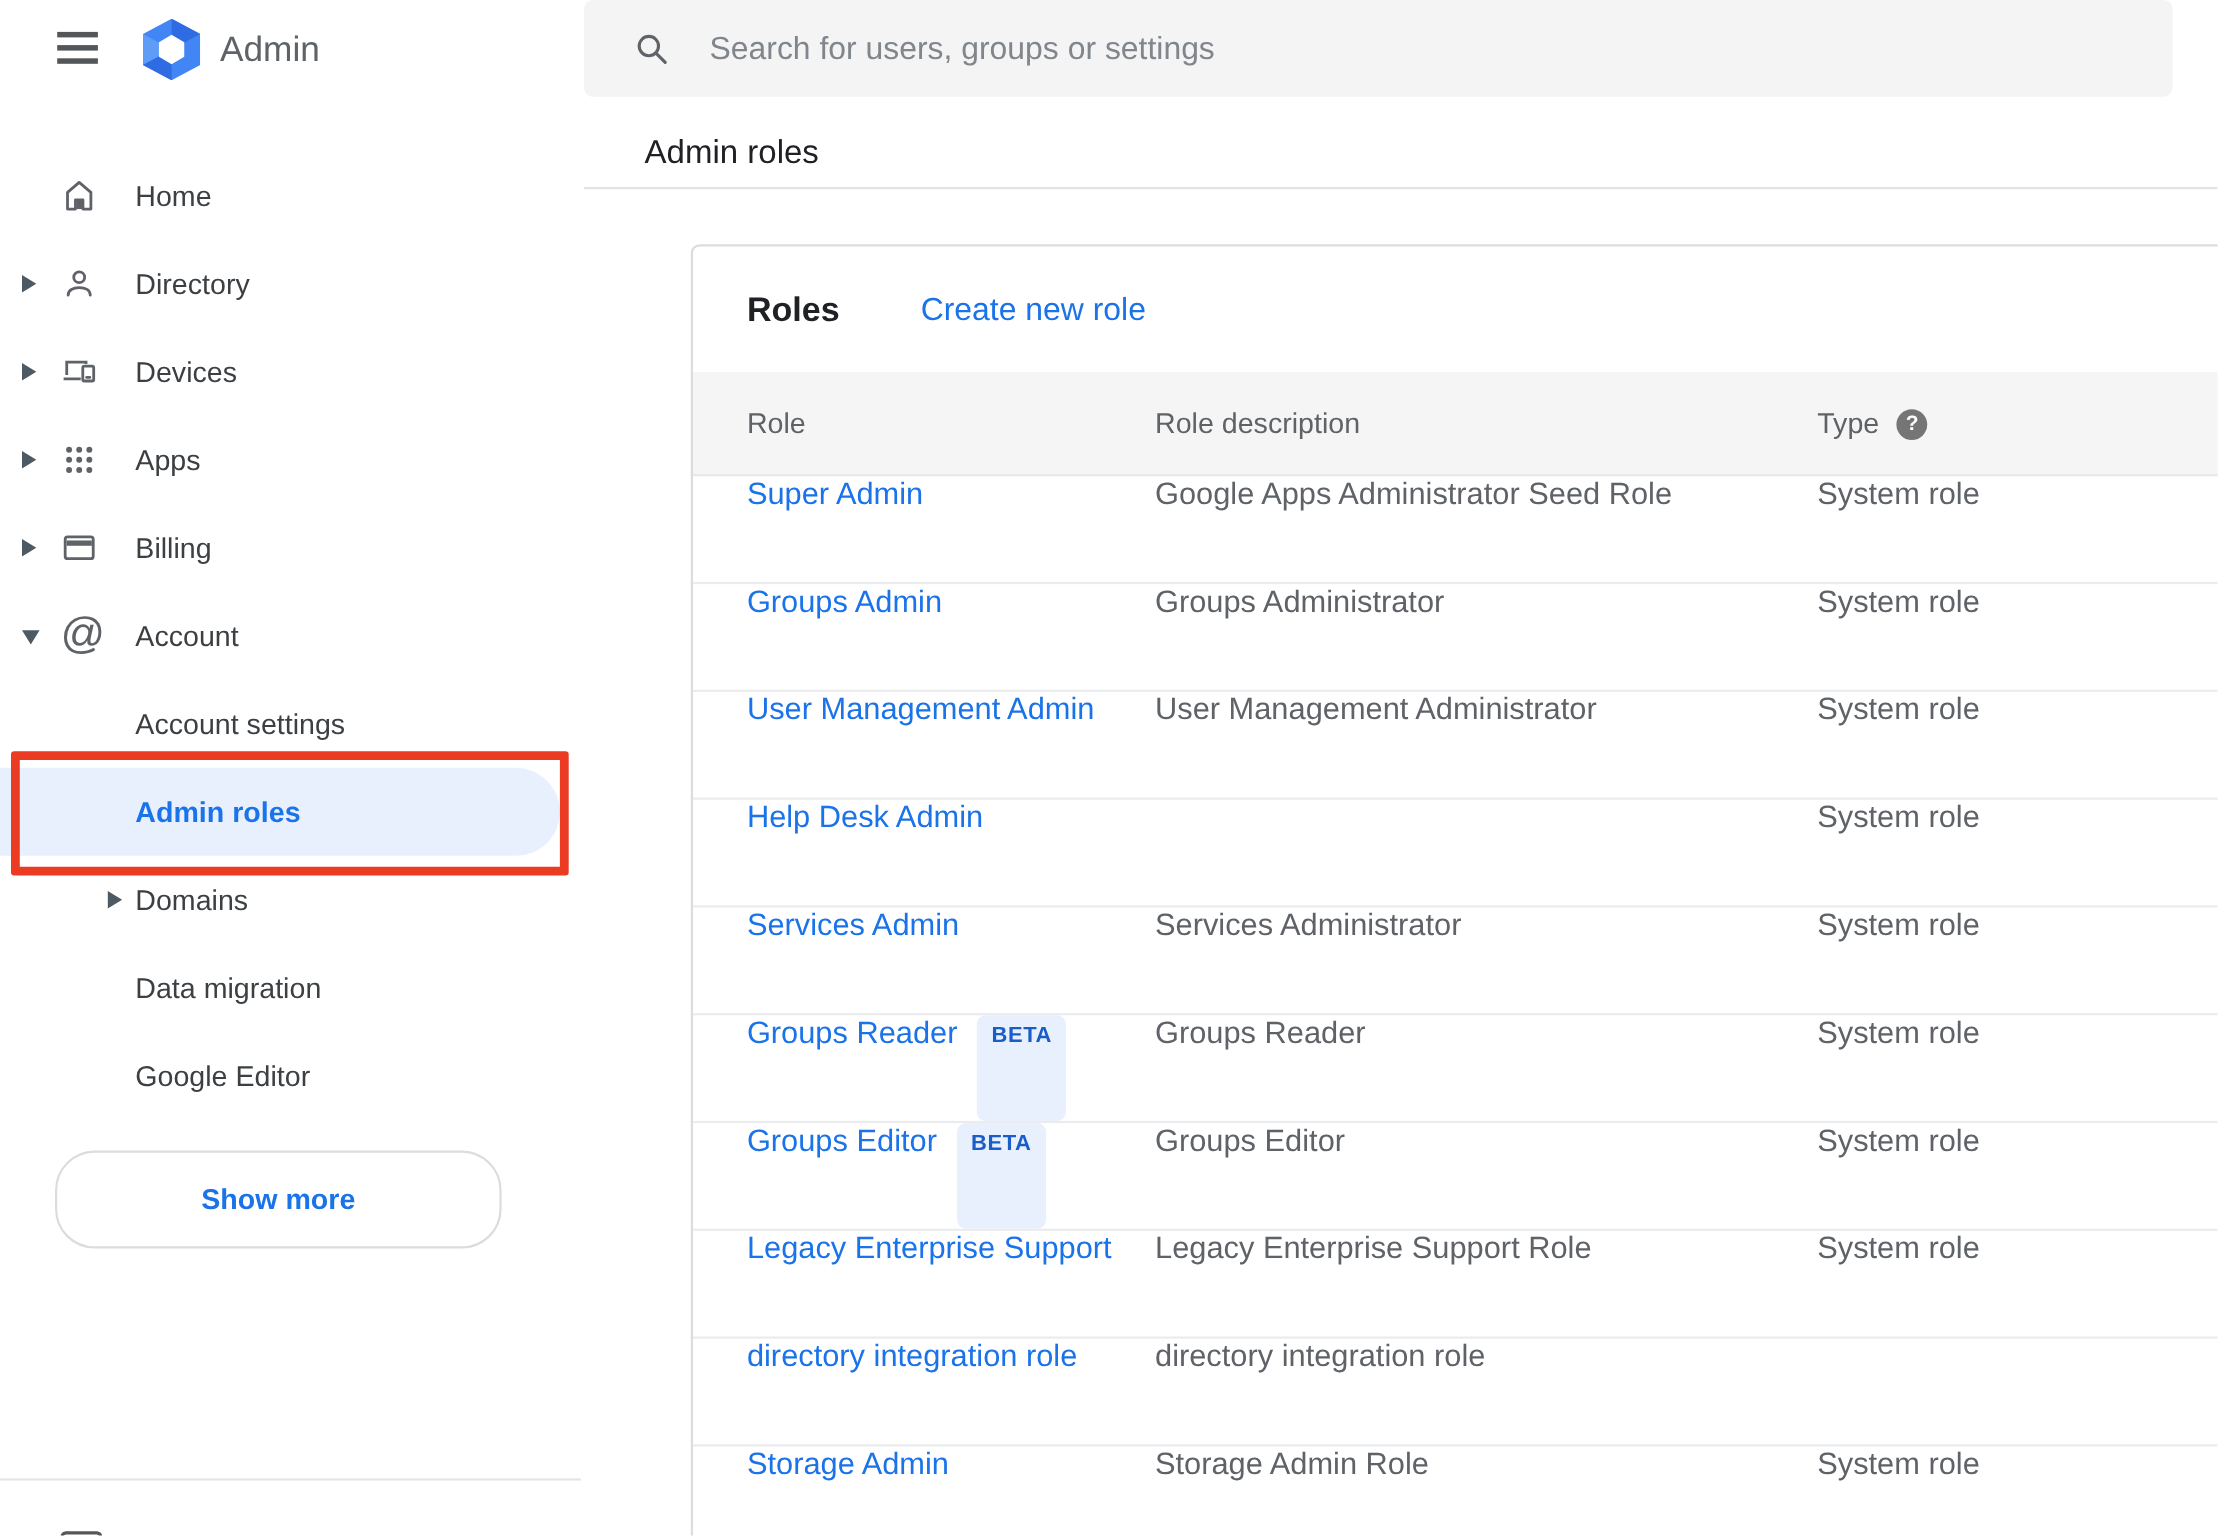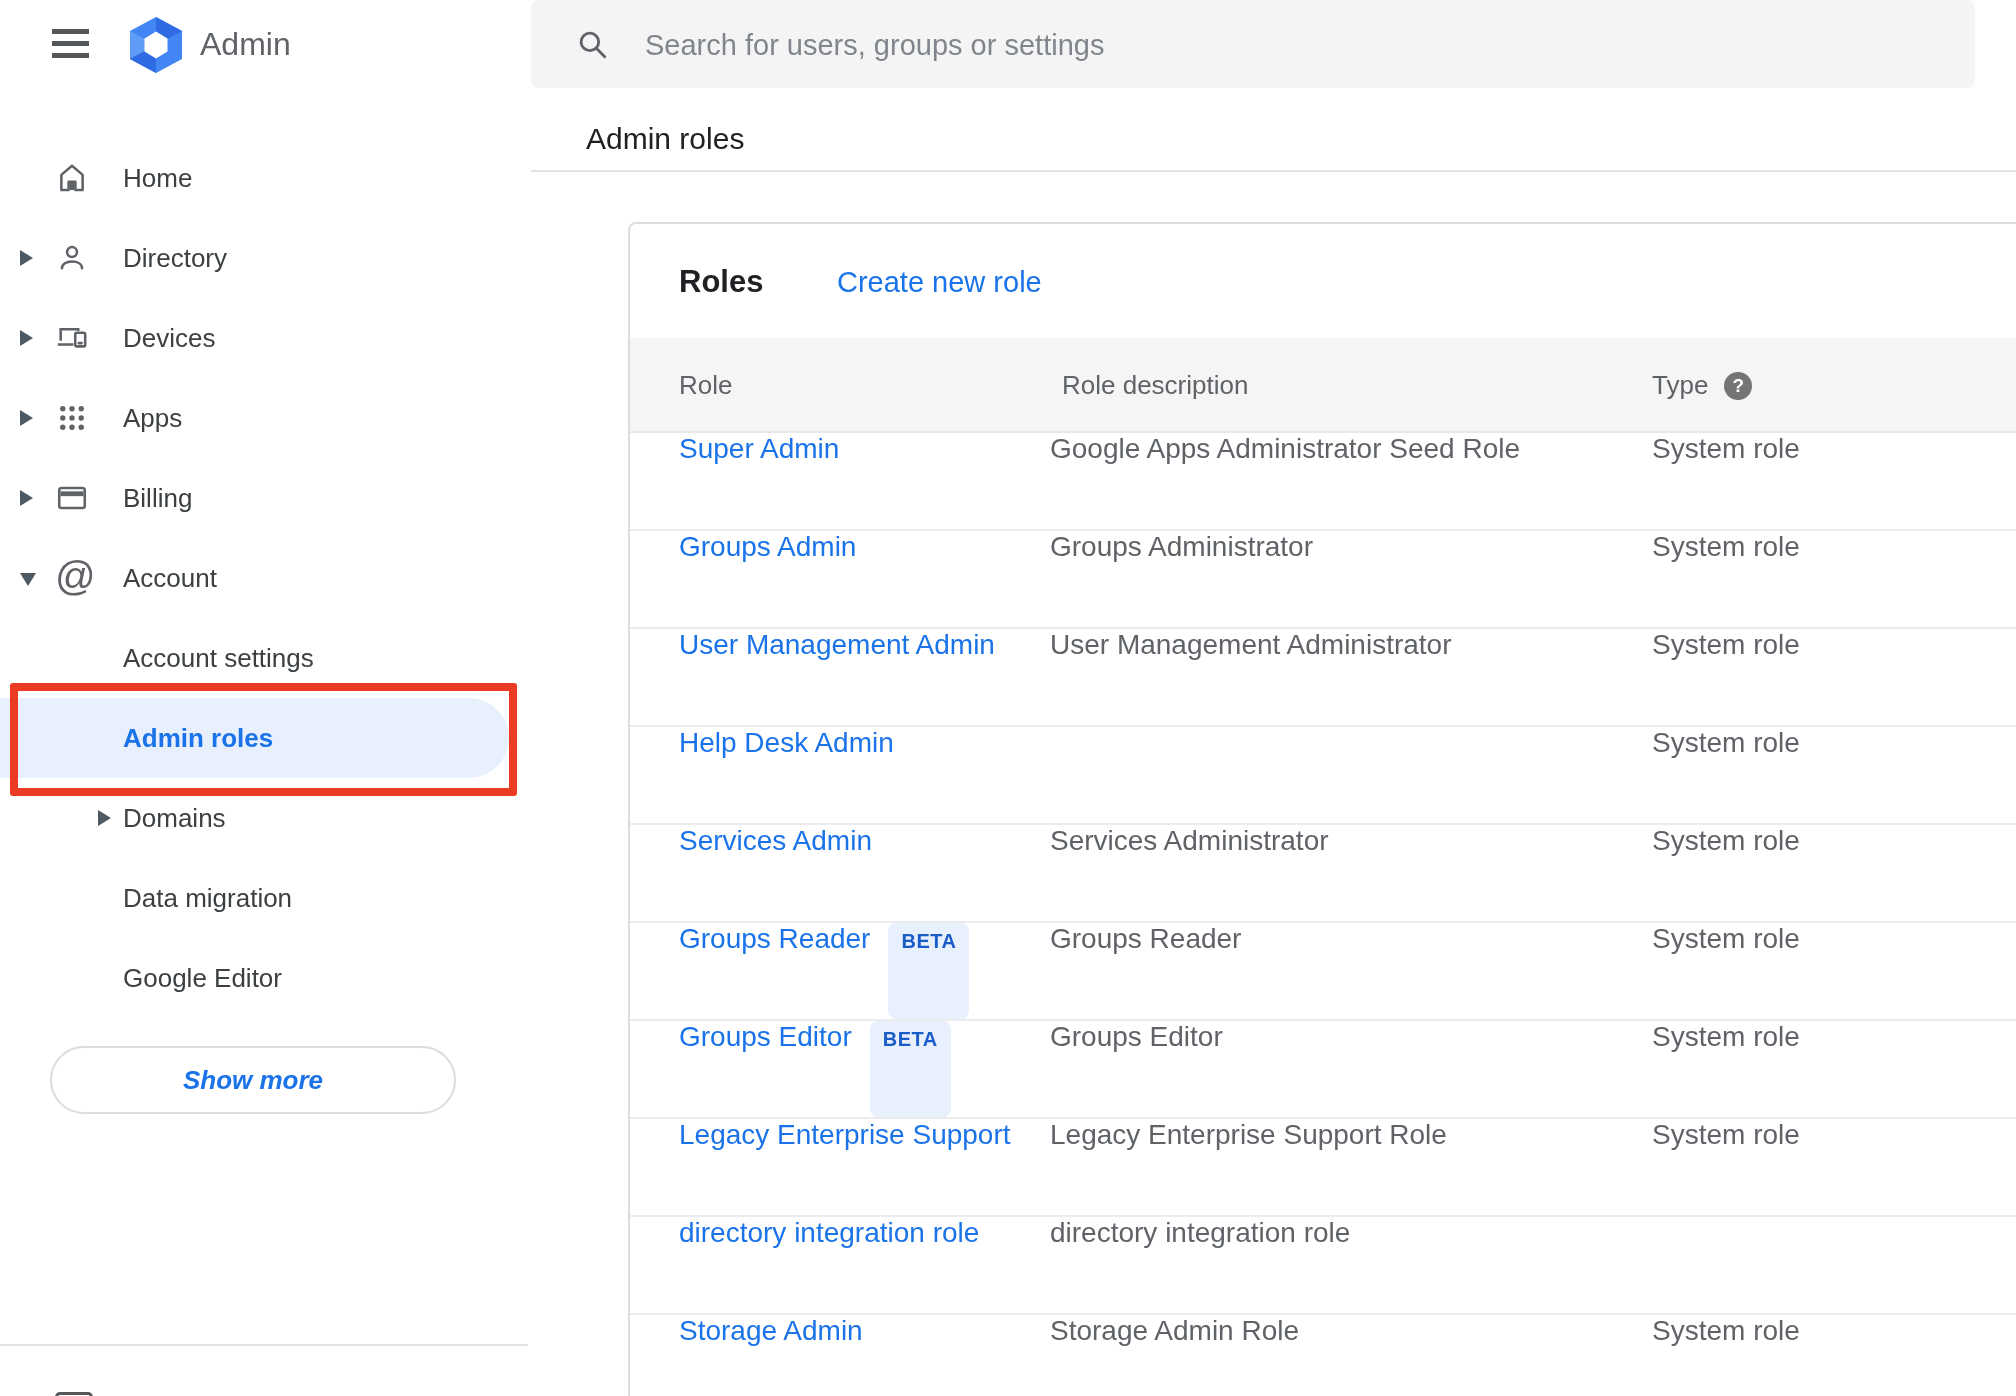--- a/index.html
+++ b/index.html
@@ -39,38 +39,38 @@
   .arrow.right{border-left:13px solid #4e5a63;border-top:8px solid transparent;border-bottom:8px solid transparent;}
   .arrow.down{top:35px;border-top:13px solid #4e5a63;border-left:8px solid transparent;border-right:8px solid transparent;}
   .nav-item .icon{position:absolute;left:55px;top:23px;width:34px;height:34px;}
   .nav-item .icon .at{font-size:40px;color:#5f6368;line-height:34px;display:block;margin-top:-2px;}
   .nav-item .label{position:absolute;left:123px;top:0;height:80px;line-height:80px;
     font-size:26px;color:#3c4043;white-space:nowrap;}
   .nav-item.selected .label{color:var(--accent);font-weight:700;}
   .redbox{position:absolute;left:10px;top:-15px;width:507px;height:113px;
     box-sizing:border-box;border:8px solid var(--annotation);border-radius:3px;
     pointer-events:none;z-index:5;}
-  .show-more{position:absolute;left:50px;top:1046px;width:406px;height:68px;
+  .show-more{position:absolute;left:50px;top:1046px;width:406px;height:89px;
     box-sizing:border-box;background:#fff;border:2px solid #dadce0;border-radius:36px;
-    font-family:inherit;font-size:26px;font-weight:700;color:var(--accent);cursor:pointer;font-style:italic;}
+    font-family:inherit;font-size:26px;font-weight:700;color:var(--accent);cursor:pointer;}
   .side-divider{position:absolute;left:0;top:1344px;width:528px;height:2px;background:#e4e4e4;}
   .partial-icon{position:absolute;left:55px;top:1392px;width:38px;height:24px;
     box-sizing:border-box;border:3px solid #54575a;border-radius:5px;}
   
   .card{position:absolute;left:628px;top:222px;width:1420px;height:1260px;
     box-sizing:border-box;background:#fff;border:2px solid #dadce0;border-radius:8px;}
   .card-title{position:absolute;left:49px;top:34px;height:48px;line-height:48px;
     font-size:31px;font-weight:700;color:#202124;}
   .create-link{position:absolute;left:207px;top:35px;height:46px;line-height:46px;
     font-size:29px;color:var(--accent);cursor:pointer;text-decoration:none;}
   .thead{position:absolute;left:0;top:114px;width:100%;height:95px;background:#f5f5f5;
     border-bottom:2px solid #e6e8ea;box-sizing:border-box;}
   .th{position:absolute;top:0;height:95px;display:flex;align-items:center;
     font-size:26px;color:#5f6368;}
-  .th.c1{left:49px;} .th.c2{left:420px;margin-left:12px;} .th.c3{left:1022px;}
+  .th.c1{left:49px;} .th.c2{left:420px;} .th.c3{left:1022px;}
   .help-circle{display:inline-flex;align-items:center;justify-content:center;
     width:28px;height:28px;margin-left:16px;border-radius:50%;background:#757575;
     color:#fff;font-size:19px;font-weight:700;border:none;cursor:pointer;font-family:inherit;}
   .tbody{position:absolute;left:0;top:209px;width:100%;}
   .trow{position:relative;height:98px;border-bottom:2px solid #eaecee;box-sizing:border-box;}
   .cell{position:absolute;top:0;height:100%;display:flex;font-size:28px;}
   .cell.role{left:49px;} .cell.desc{left:420px;color:#5f6368;} .cell.type{left:1022px;color:#5f6368;}
   .role-link{color:var(--accent);text-decoration:none;cursor:pointer;}
   .beta{margin-left:18px;background:var(--beta-bg);color:var(--beta-text);
     font-size:20px;font-weight:700;letter-spacing:0.5px;

